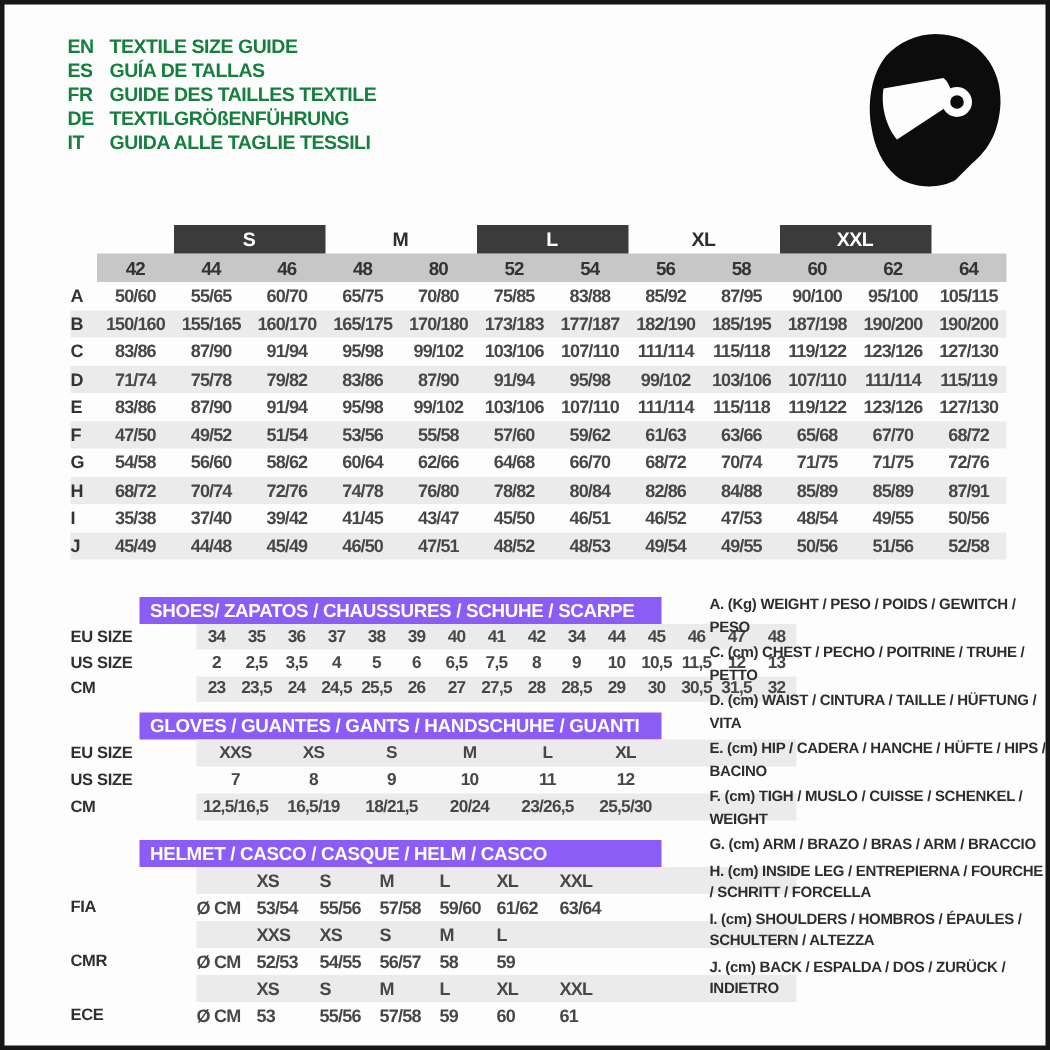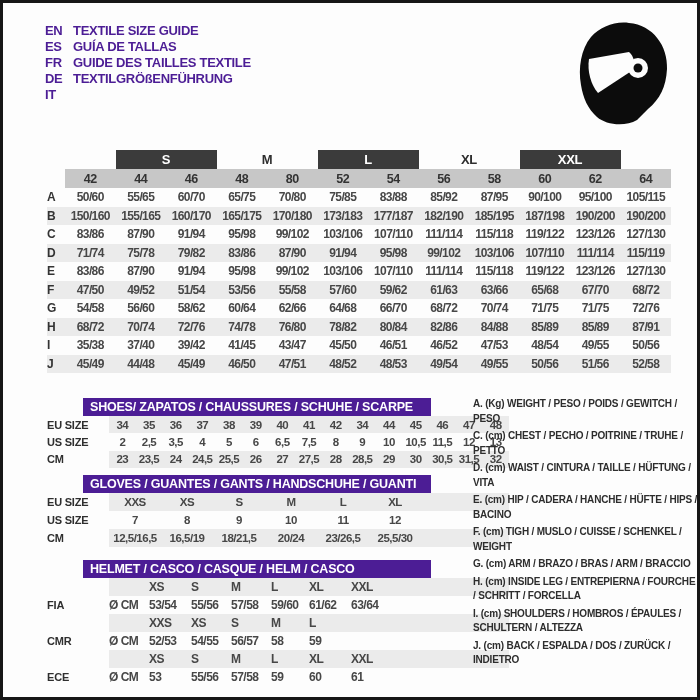--- a/index.html
+++ b/index.html
@@ -1,21 +1,21 @@
 <!DOCTYPE html>
 <html><head>
 <meta charset="utf-8">
 <style>
   html,body{margin:0;padding:0;background:#fff;}
   .page{position:relative;width:700px;height:700px;box-sizing:border-box;
         background:#fdfdfd;border:3px solid #161616;overflow:hidden;
         font-family:"Liberation Sans",sans-serif;color:#3d3d3d;}
   
   .langs{position:absolute;left:42px;top:20px;}
-  .lang-line{display:flex;height:16px;line-height:16px;font-size:13px;font-weight:bold;letter-spacing:-0.3px;color:#4c1d95;}
+  .lang-line{display:flex;height:16px;line-height:16px;font-size:13px;font-weight:bold;letter-spacing:-0.3px;color:#15803d;}
   .lang-code{width:28px;flex:none;}
   
   .helmet-icon{position:absolute;left:572px;top:16px;width:96px;height:108px;}
   
   .main-table{position:absolute;left:44px;top:147px;width:624px;}
   .size-row{display:grid;grid-template-columns:18px repeat(12,50.5px);height:19px;}
   .size-cellgrp{display:flex;align-items:center;justify-content:center;
         font-size:13px;font-weight:bold;letter-spacing:-0.3px;}
   .size-cellgrp.dark{background:#3b3b3b;color:#fff;}
   .size-cellgrp.plain{color:#2e2e2e;}
@@ -23,24 +23,24 @@
         background:linear-gradient(to right,#fdfdfd 18px,#c7c7c7 18px);}
   .num-row .tc{display:flex;align-items:center;justify-content:center;
         font-size:12.5px;font-weight:bold;letter-spacing:-0.5px;color:#333;}
   .trow{display:grid;grid-template-columns:18px repeat(12,50.5px);height:18.5px;}
   .trow.zebra{background:#ebebeb;}
   .trow .tl{display:flex;align-items:center;font-size:12px;font-weight:bold;color:#333;}
   .trow .tc{display:flex;align-items:center;justify-content:center;
         font-size:12px;font-weight:bold;letter-spacing:-0.6px;color:#474747;}
   
   .section{position:absolute;left:44px;width:610px;}
-  .sec-bar{margin-left:36px;width:348px;height:18px;box-sizing:border-box;background:#4c1d95;
+  .sec-bar{margin-left:46px;width:348px;height:18px;box-sizing:border-box;background:#8b5cf6;
         color:#fff;font-weight:bold;font-size:12.5px;line-height:18px;padding-left:7px;letter-spacing:-0.2px;}
   .sec-row{display:flex;align-items:stretch;}
-  .sec-side{width:62px;flex:none;display:flex;align-items:center;
+  .sec-side{width:84px;flex:none;display:flex;align-items:center;
         font-size:11px;font-weight:bold;color:#2f2f2f;letter-spacing:-0.2px;}
   .sec-grid{width:400px;box-sizing:border-box;display:grid;align-items:center;}
   .sec-row.shade .sec-grid{background:#ebebeb;}
   .sec-grid .sc{font-size:11.5px;font-weight:bold;letter-spacing:-0.5px;color:#474747;text-align:center;}
   .shoes-row{height:17.3px;}  .shoes-row .sec-grid{grid-template-columns:repeat(15,1fr);}
   .gloves-row{height:18px;}   .gloves-row .sec-grid{grid-template-columns:repeat(6,52px);}
   .helmet-row{height:18px;}   .helmet-row .sec-grid{grid-template-columns:40px 42px 40px 40px 38px 42px 1fr;}
   .helmet-row .sc, .gloves-row.left .sc{text-align:left;}
   .helmet-row .sc{text-align:left;font-size:12px;}
   
@@ -65,20 +65,21 @@
       <div class="lang-line">
         <div class="lang-code">FR</div>
         <div class="lang-text">GUIDE DES TAILLES TEXTILE</div>
       </div>
       <div class="lang-line">
         <div class="lang-code">DE</div>
         <div class="lang-text">TEXTILGRÖßENFÜHRUNG</div>
       </div>
       <div class="lang-line">
         <div class="lang-code">IT</div>
+        <div class="lang-text">GUIDA ALLE TAGLIE TESSILI</div>
       </div>
     </div>
 
   <svg class="helmet-icon" viewBox="0 0 96 108">
     <path d="M54 4 C78 6 93 27 92 50 C91 68 85 80 73 90 L62 101 C50 108 31 106 22 98 C13 90 8 79 6 66 C3 49 6 30 16 18 C25 8 40 2 54 4 Z" fill="#0c0c0c"></path>
     <path d="M14 40 L54 33 C59 37 61 46 58 51 L23 74 C16 66 12 52 14 40 Z" fill="#fdfdfd"></path>
     <circle cx="63" cy="49" r="10" fill="#fdfdfd"></circle>
     <circle cx="63" cy="49" r="4.5" fill="#0c0c0c"></circle>
   </svg>
 

